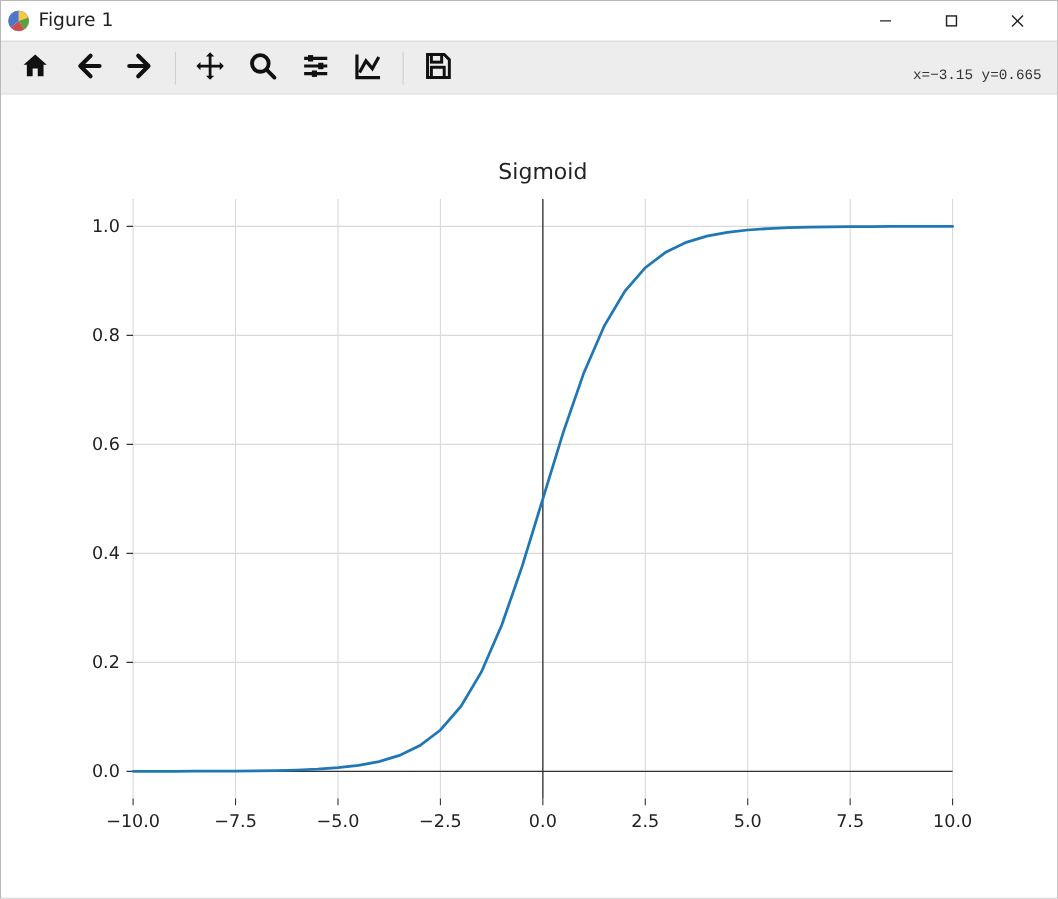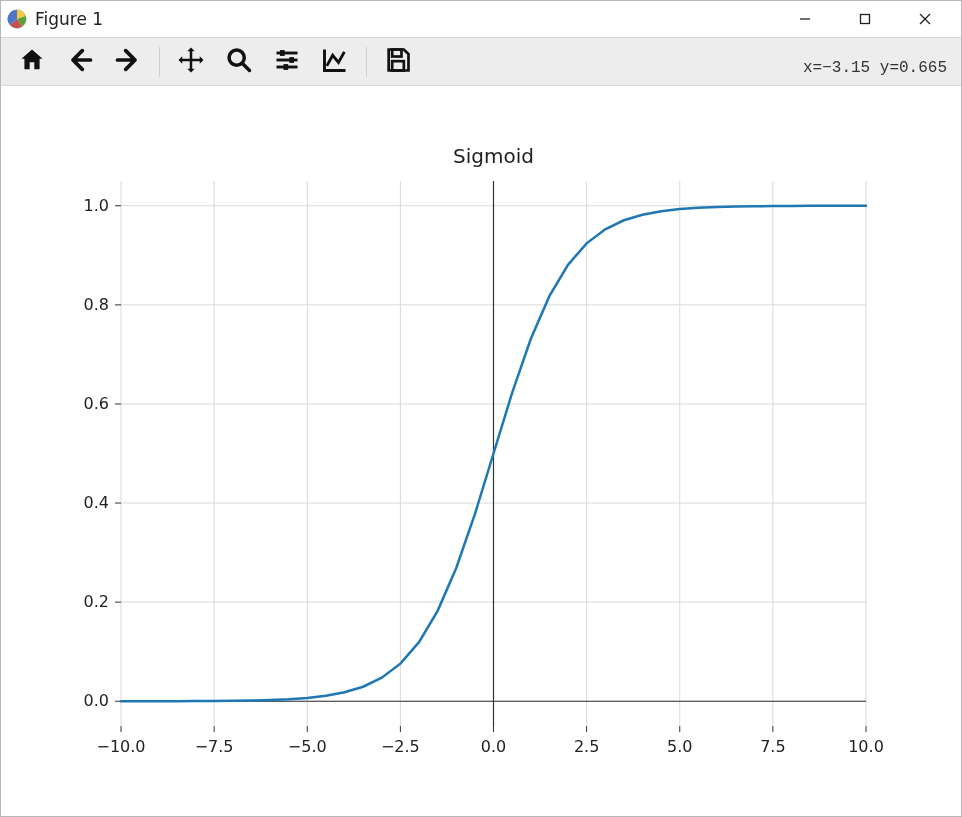--- a/index.html
+++ b/index.html
@@ -73,21 +73,21 @@
     cursor: pointer;
   }
   .toolbar .divider {
     width: 1px;
     height: 30px;
     background: #cfcfcf;
   }
   .toolbar .spacer { flex: 1 1 auto; }
   .toolbar .coord-readout {
     font-family: "Courier New", monospace;
-    font-size: 16px;
+    font-size: 13px;
     color: #333;
     white-space: pre;
     padding-right: 4px;
     margin-top: 13px;
   }
 
   .plot-area {
     flex: 1 1 auto;
     background: #ffffff;
     position: relative;

